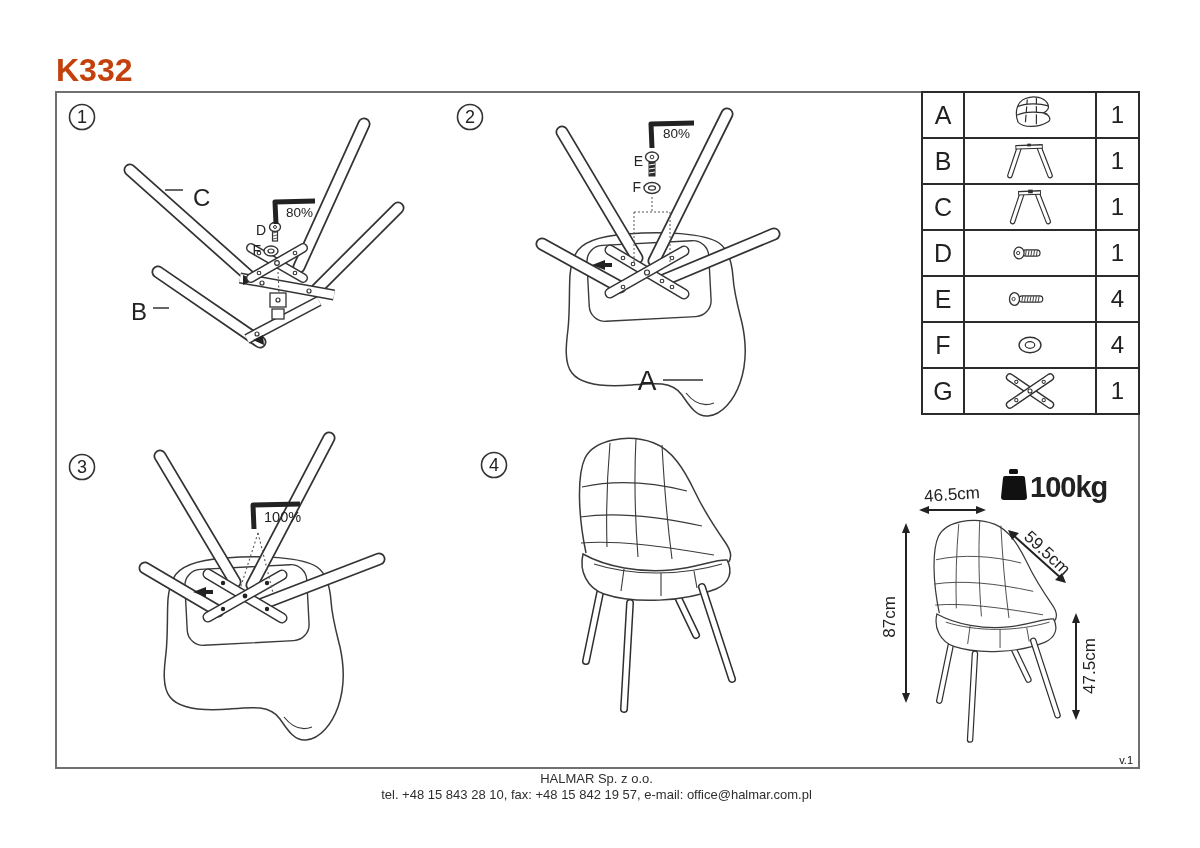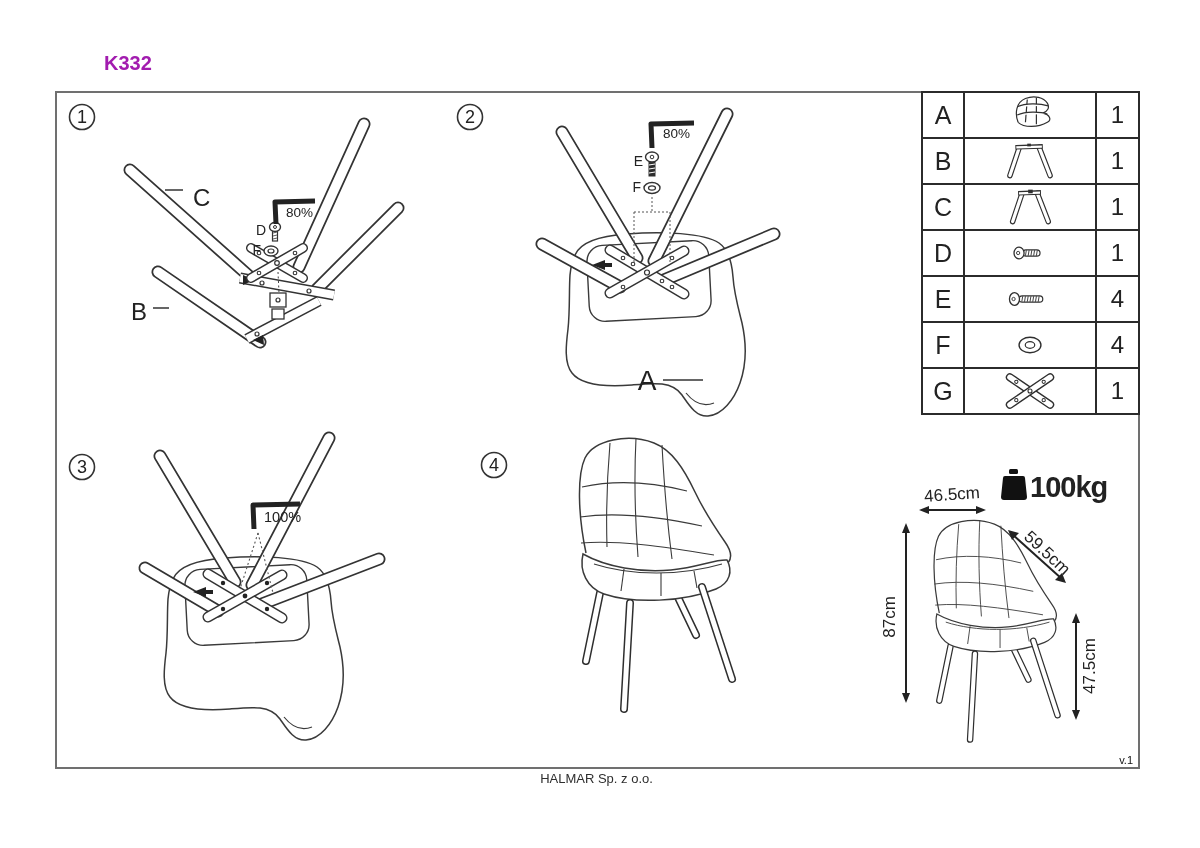--- a/index.html
+++ b/index.html
@@ -1,22 +1,22 @@
 <!DOCTYPE html>
 <html><head>
 <meta charset="utf-8">
 <style>
   html,body{margin:0;padding:0;}
   body{
     width:1200px;height:848px;position:relative;background:#ffffff;
     font-family:"Liberation Sans", sans-serif;color:#1a1a1a;overflow:hidden;
   }
   .title{
-    position:absolute;left:56px;top:52px;font-size:20px;font-weight:bold;
-    letter-spacing:0;color:#a21caf;margin-left:48px;
+    position:absolute;left:56px;top:52px;font-size:32px;font-weight:bold;
+    letter-spacing:0;color:#c2410c;
   }
   .main-box{
     position:absolute;left:55px;top:91px;width:1081px;height:674px;
     border:2px solid #707070;background:#fff;
   }
   .panel{position:absolute;}
   .p1{left:0;top:0;}
   .p2{left:385px;top:0;}
   .p3{left:0;top:338px;}
   .p4{left:385px;top:338px;}
@@ -442,13 +442,14 @@
       </div>
       <div class="cell cell-qty">1</div>
     </div>
   </div>
 
   <div class="version">v.1</div>
 </div>
 
 <div class="footer">
   <div>HALMAR Sp. z o.o.</div>
+  <div>tel. +48 15 843 28 10, fax: +48 15 842 19 57, e-mail: office@halmar.com.pl</div>
 </div>
 
 </body></html>

